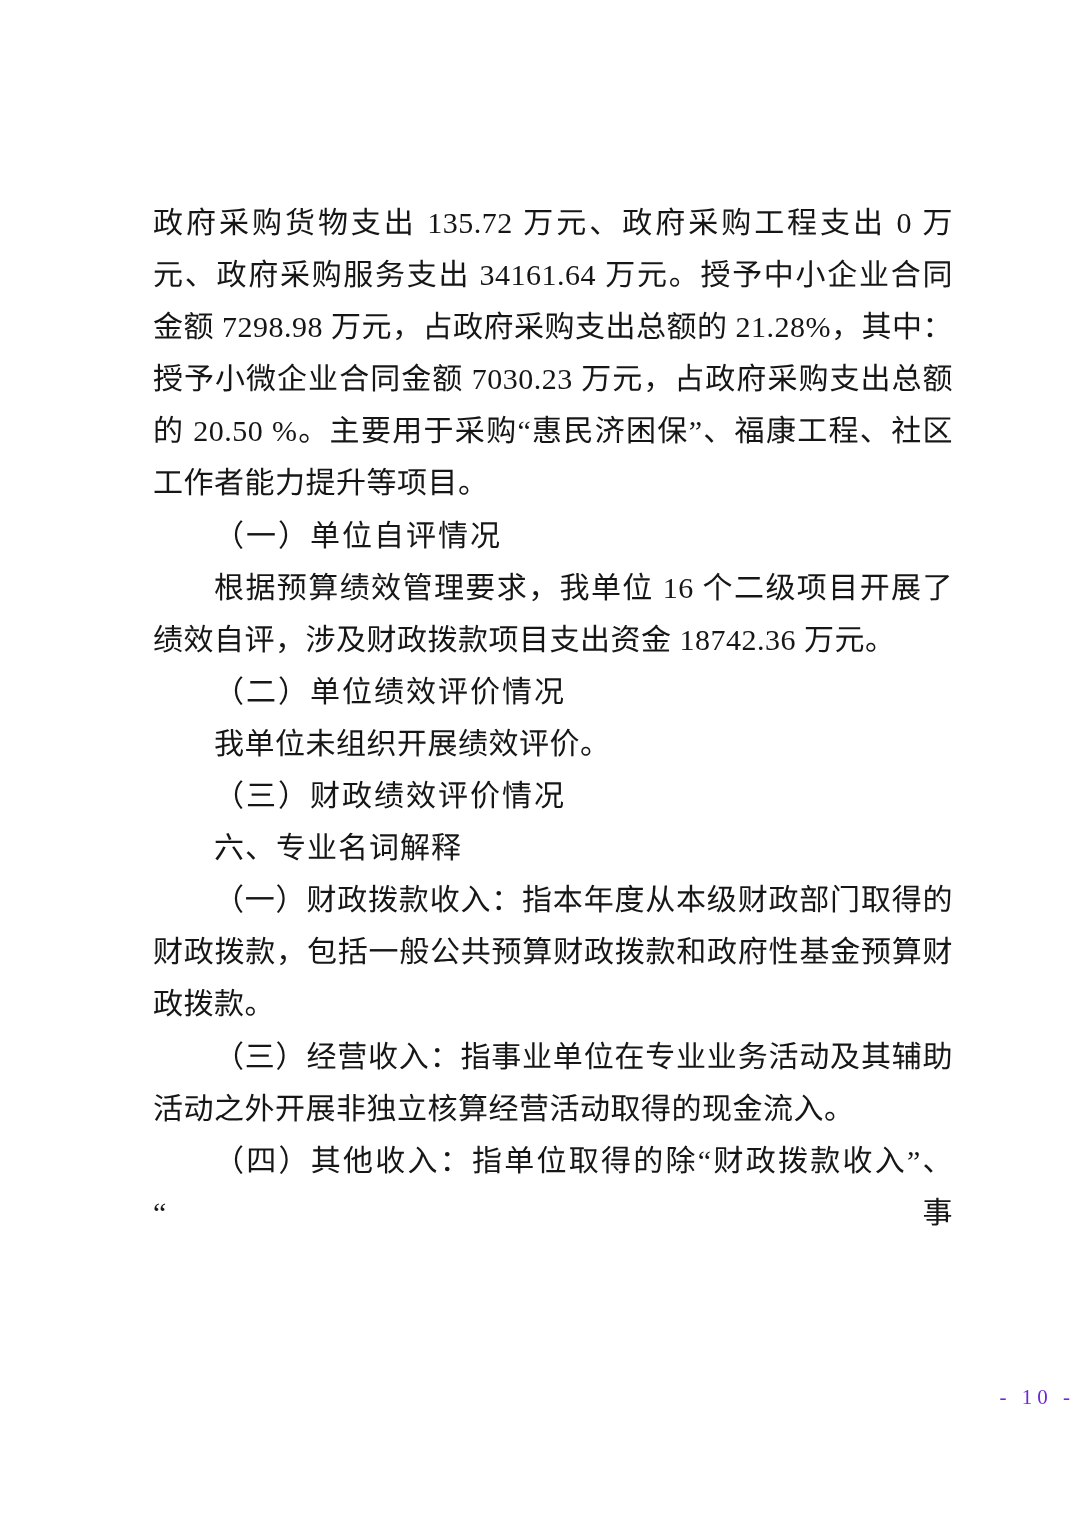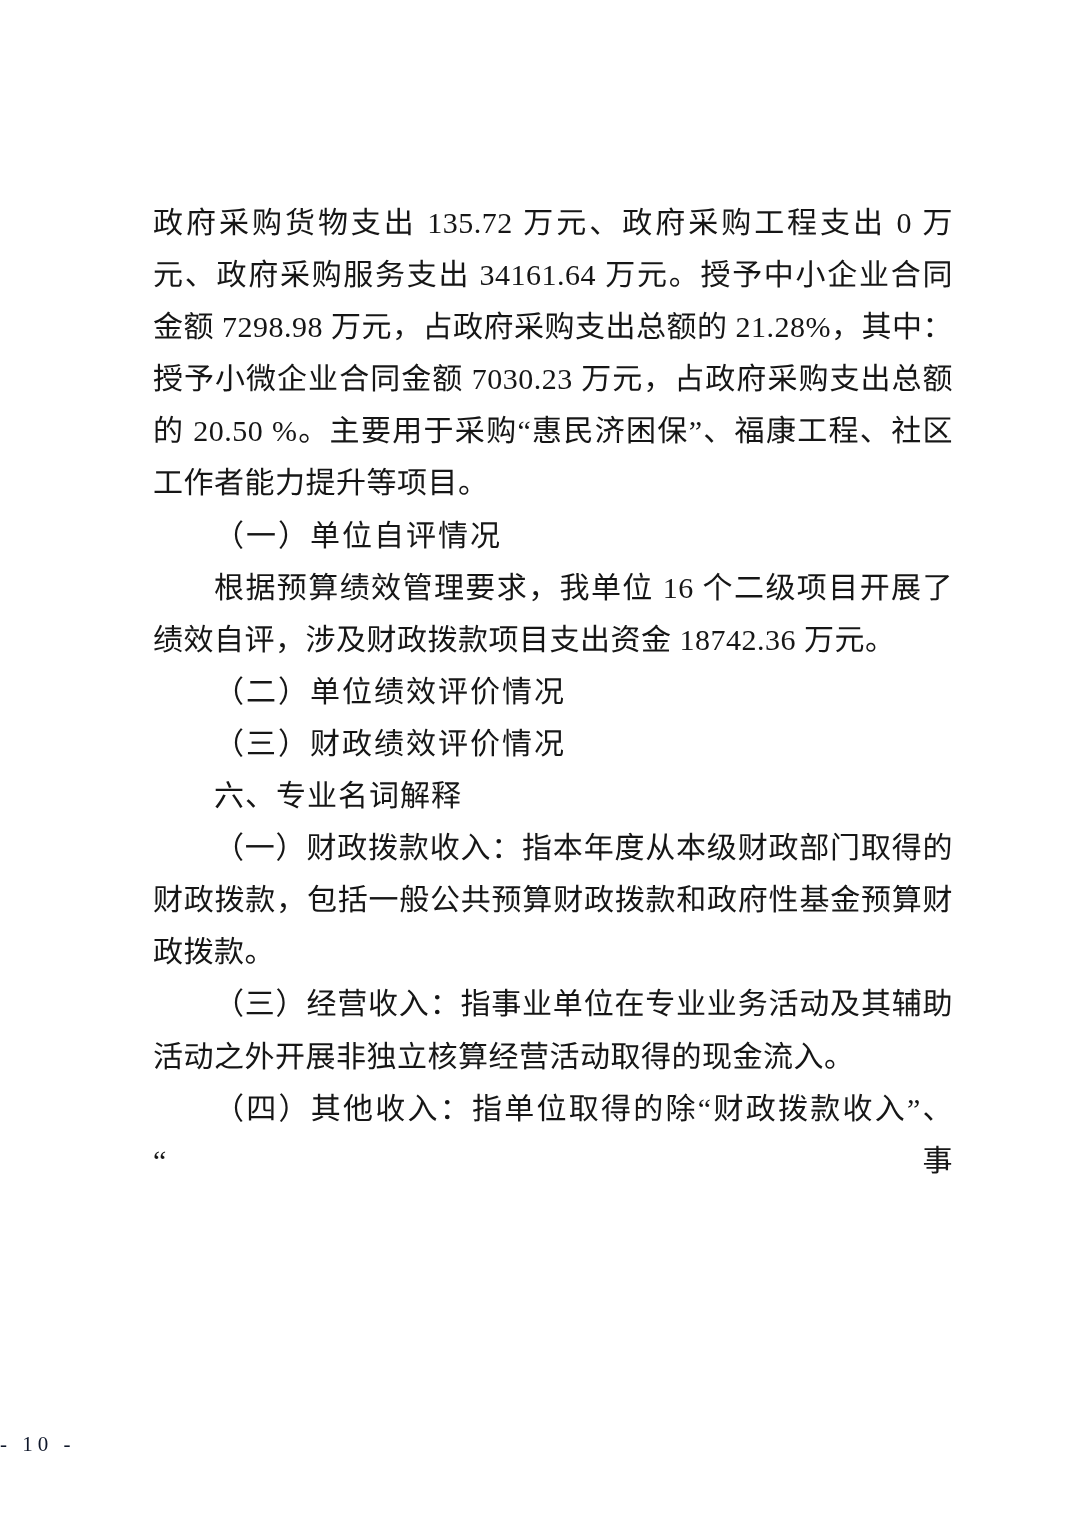--- a/index.html
+++ b/index.html
@@ -48,44 +48,45 @@
   }
   .term .term-lead {
     font-weight: normal;
   }
   .fill-last {
     text-align-last: justify;
   }
   .footer {
     position: absolute;
     left: 0;
-    top: 1432px;
+    top: 1385px;
     width: 100%;
-    text-align: left;
+    text-align: right;
     font-size: 21px;
     letter-spacing: 5px;
-    color: #0f172a;
+    color: #6d28d9;
   }
 </style>
 </head>
 <body>
 
 <div class="page">
 
   <div class="content">
 
     <p class="body">政府采购货物支出 135.72 万元、政府采购工程支出 0 万元、政府采购服务支出 34161.64 万元。授予中小企业合同金额 7298.98 万元，占政府采购支出总额的 21.28%，其中：授予小微企业合同金额 7030.23 万元，占政府采购支出总额的 20.50 %。主要用于采购“惠民济困保”、福康工程、社区工作者能力提升等项目。</p>
 
 
     <p class="subheading indent">（一）单位自评情况</p>
 
     <p class="body indent">根据预算绩效管理要求，我单位 16 个二级项目开展了绩效自评，涉及财政拨款项目支出资金 18742.36 万元。</p>
 
     <p class="subheading indent">（二）单位绩效评价情况</p>
 
+    <p class="body indent">我单位未组织开展绩效评价。</p>
 
     <p class="subheading indent">（三）财政绩效评价情况</p>
 
 
     <h2 class="heading indent">六、专业名词解释</h2>
 
     <p class="body indent term"><span class="term-lead">（一）财政拨款收入：</span><span>指本年度从本级财政部门取得的财政拨款，包括一般公共预算财政拨款和政府性基金预算财政拨款。</span></p>
 
 
     <p class="body indent term"><span class="term-lead">（三）经营收入：</span><span>指事业单位在专业业务活动及其辅助活动之外开展非独立核算经营活动取得的现金流入。</span></p>

